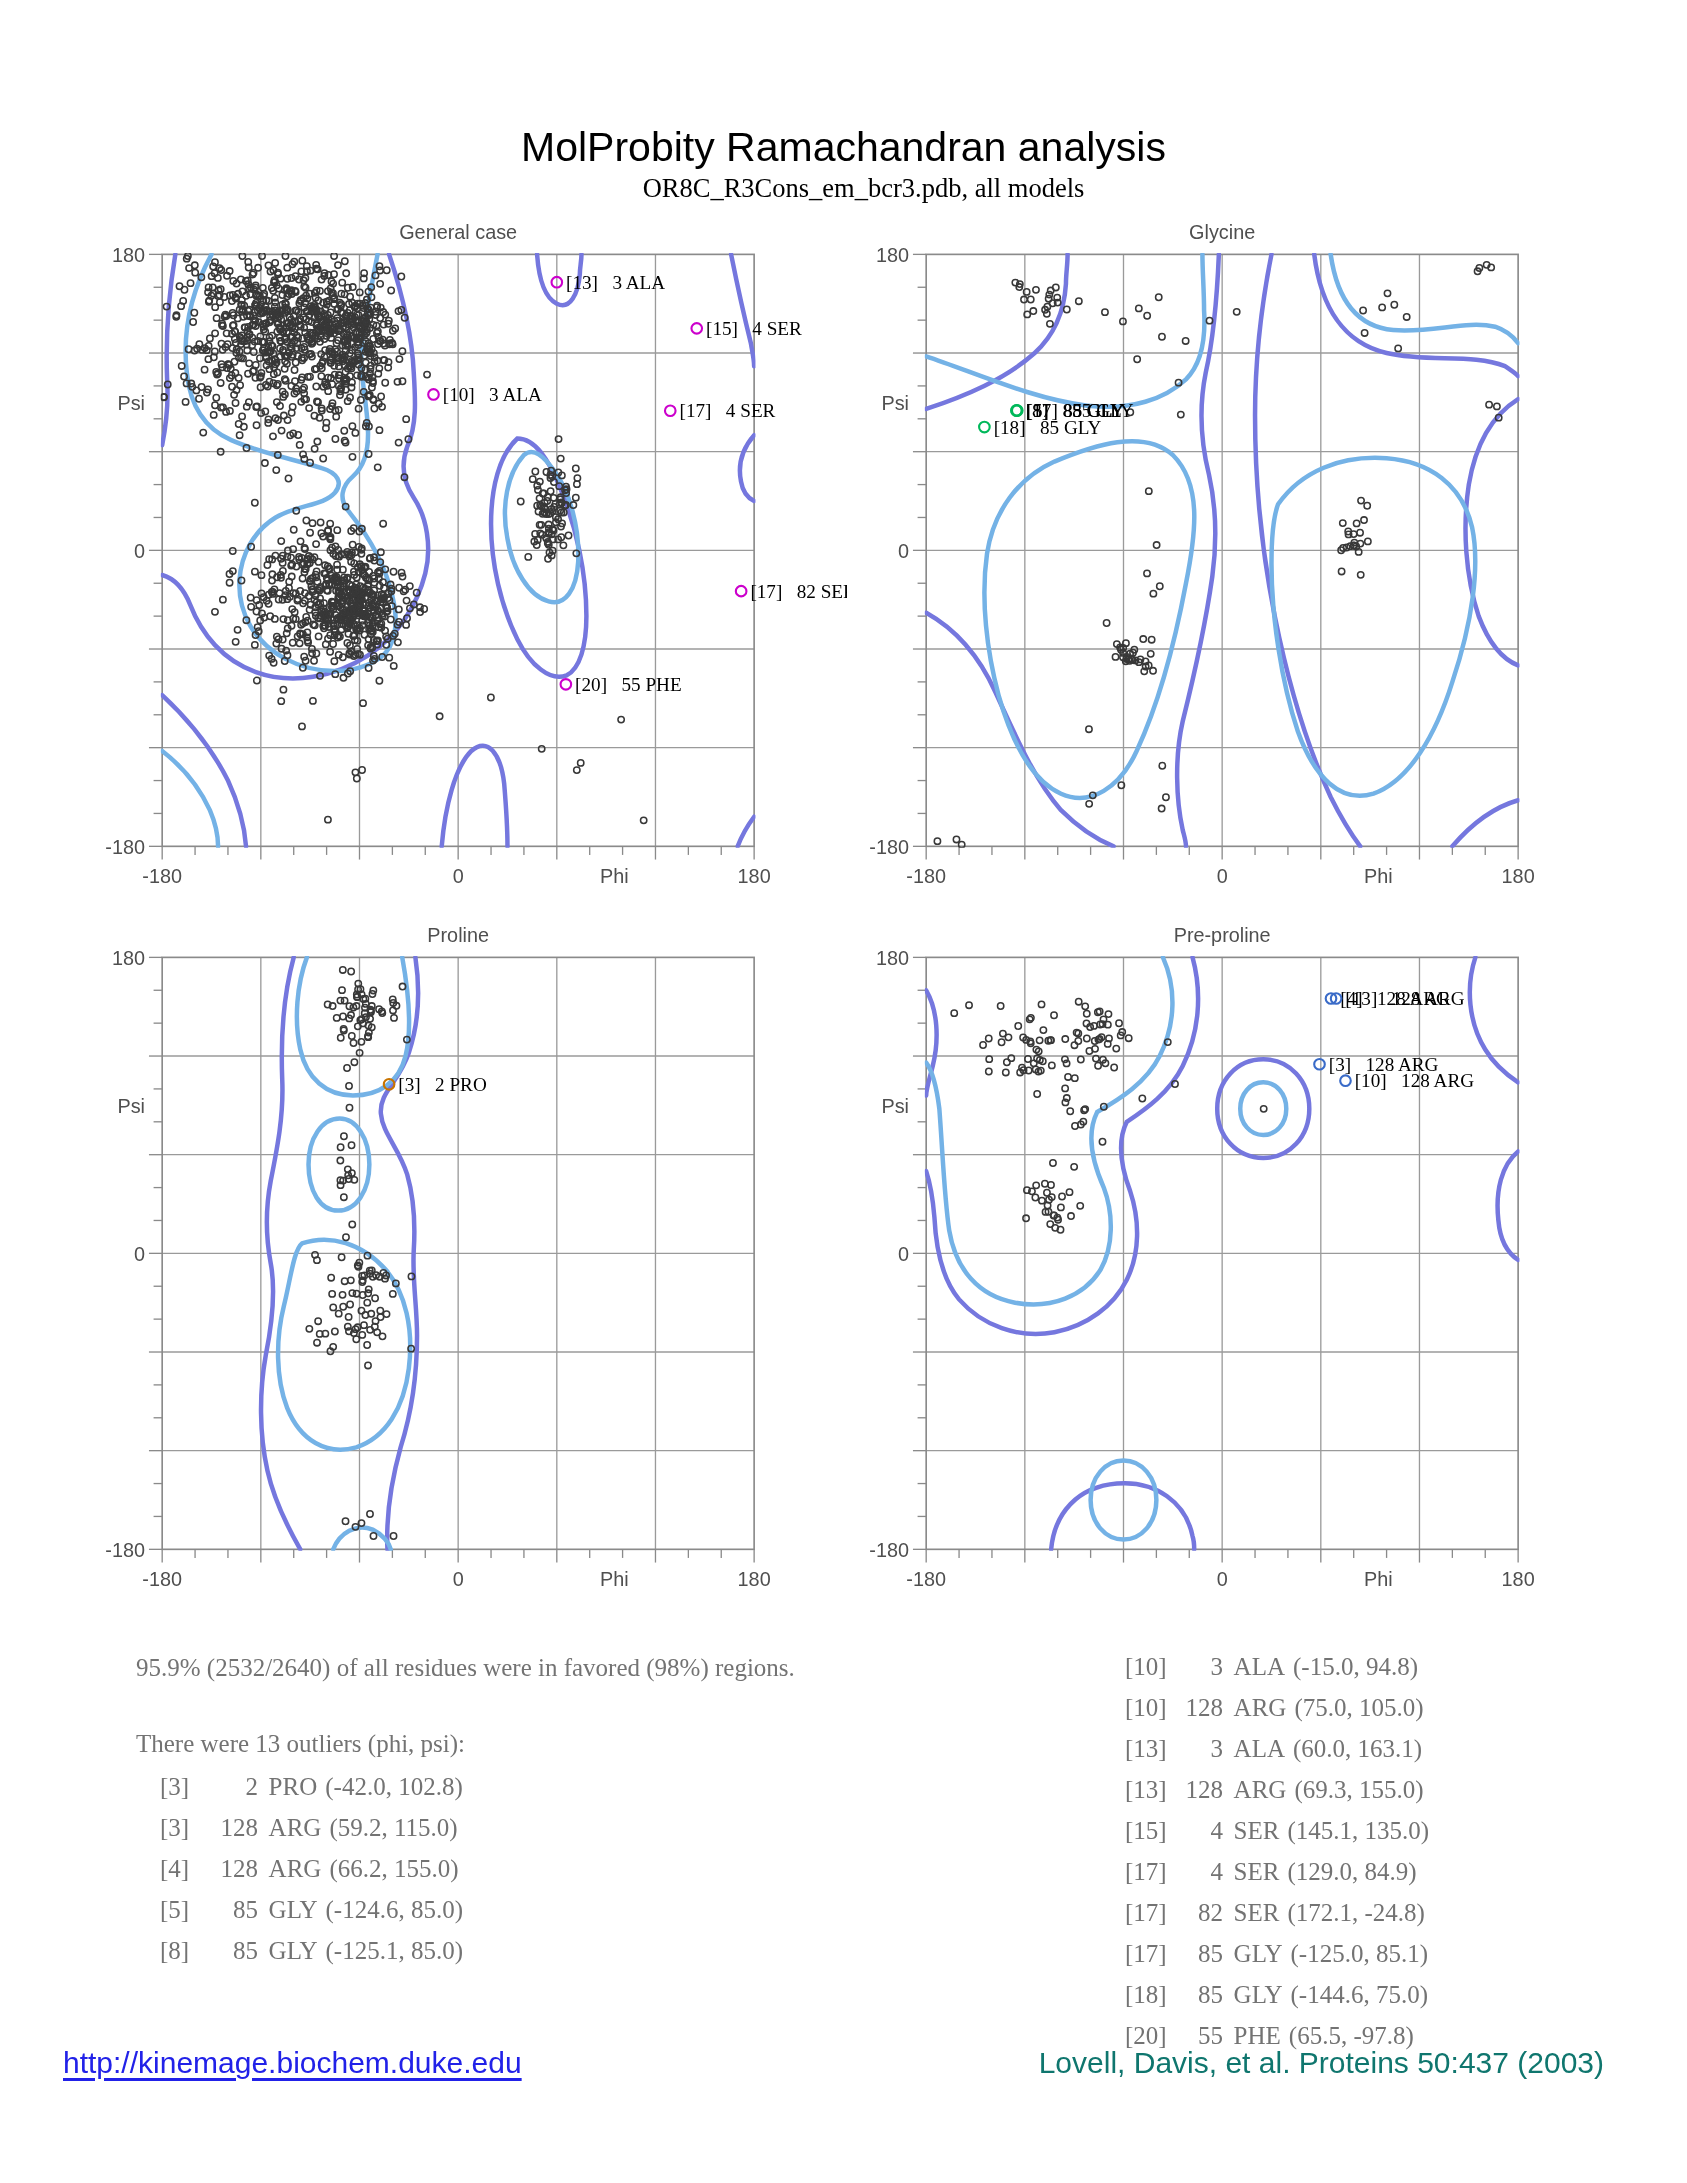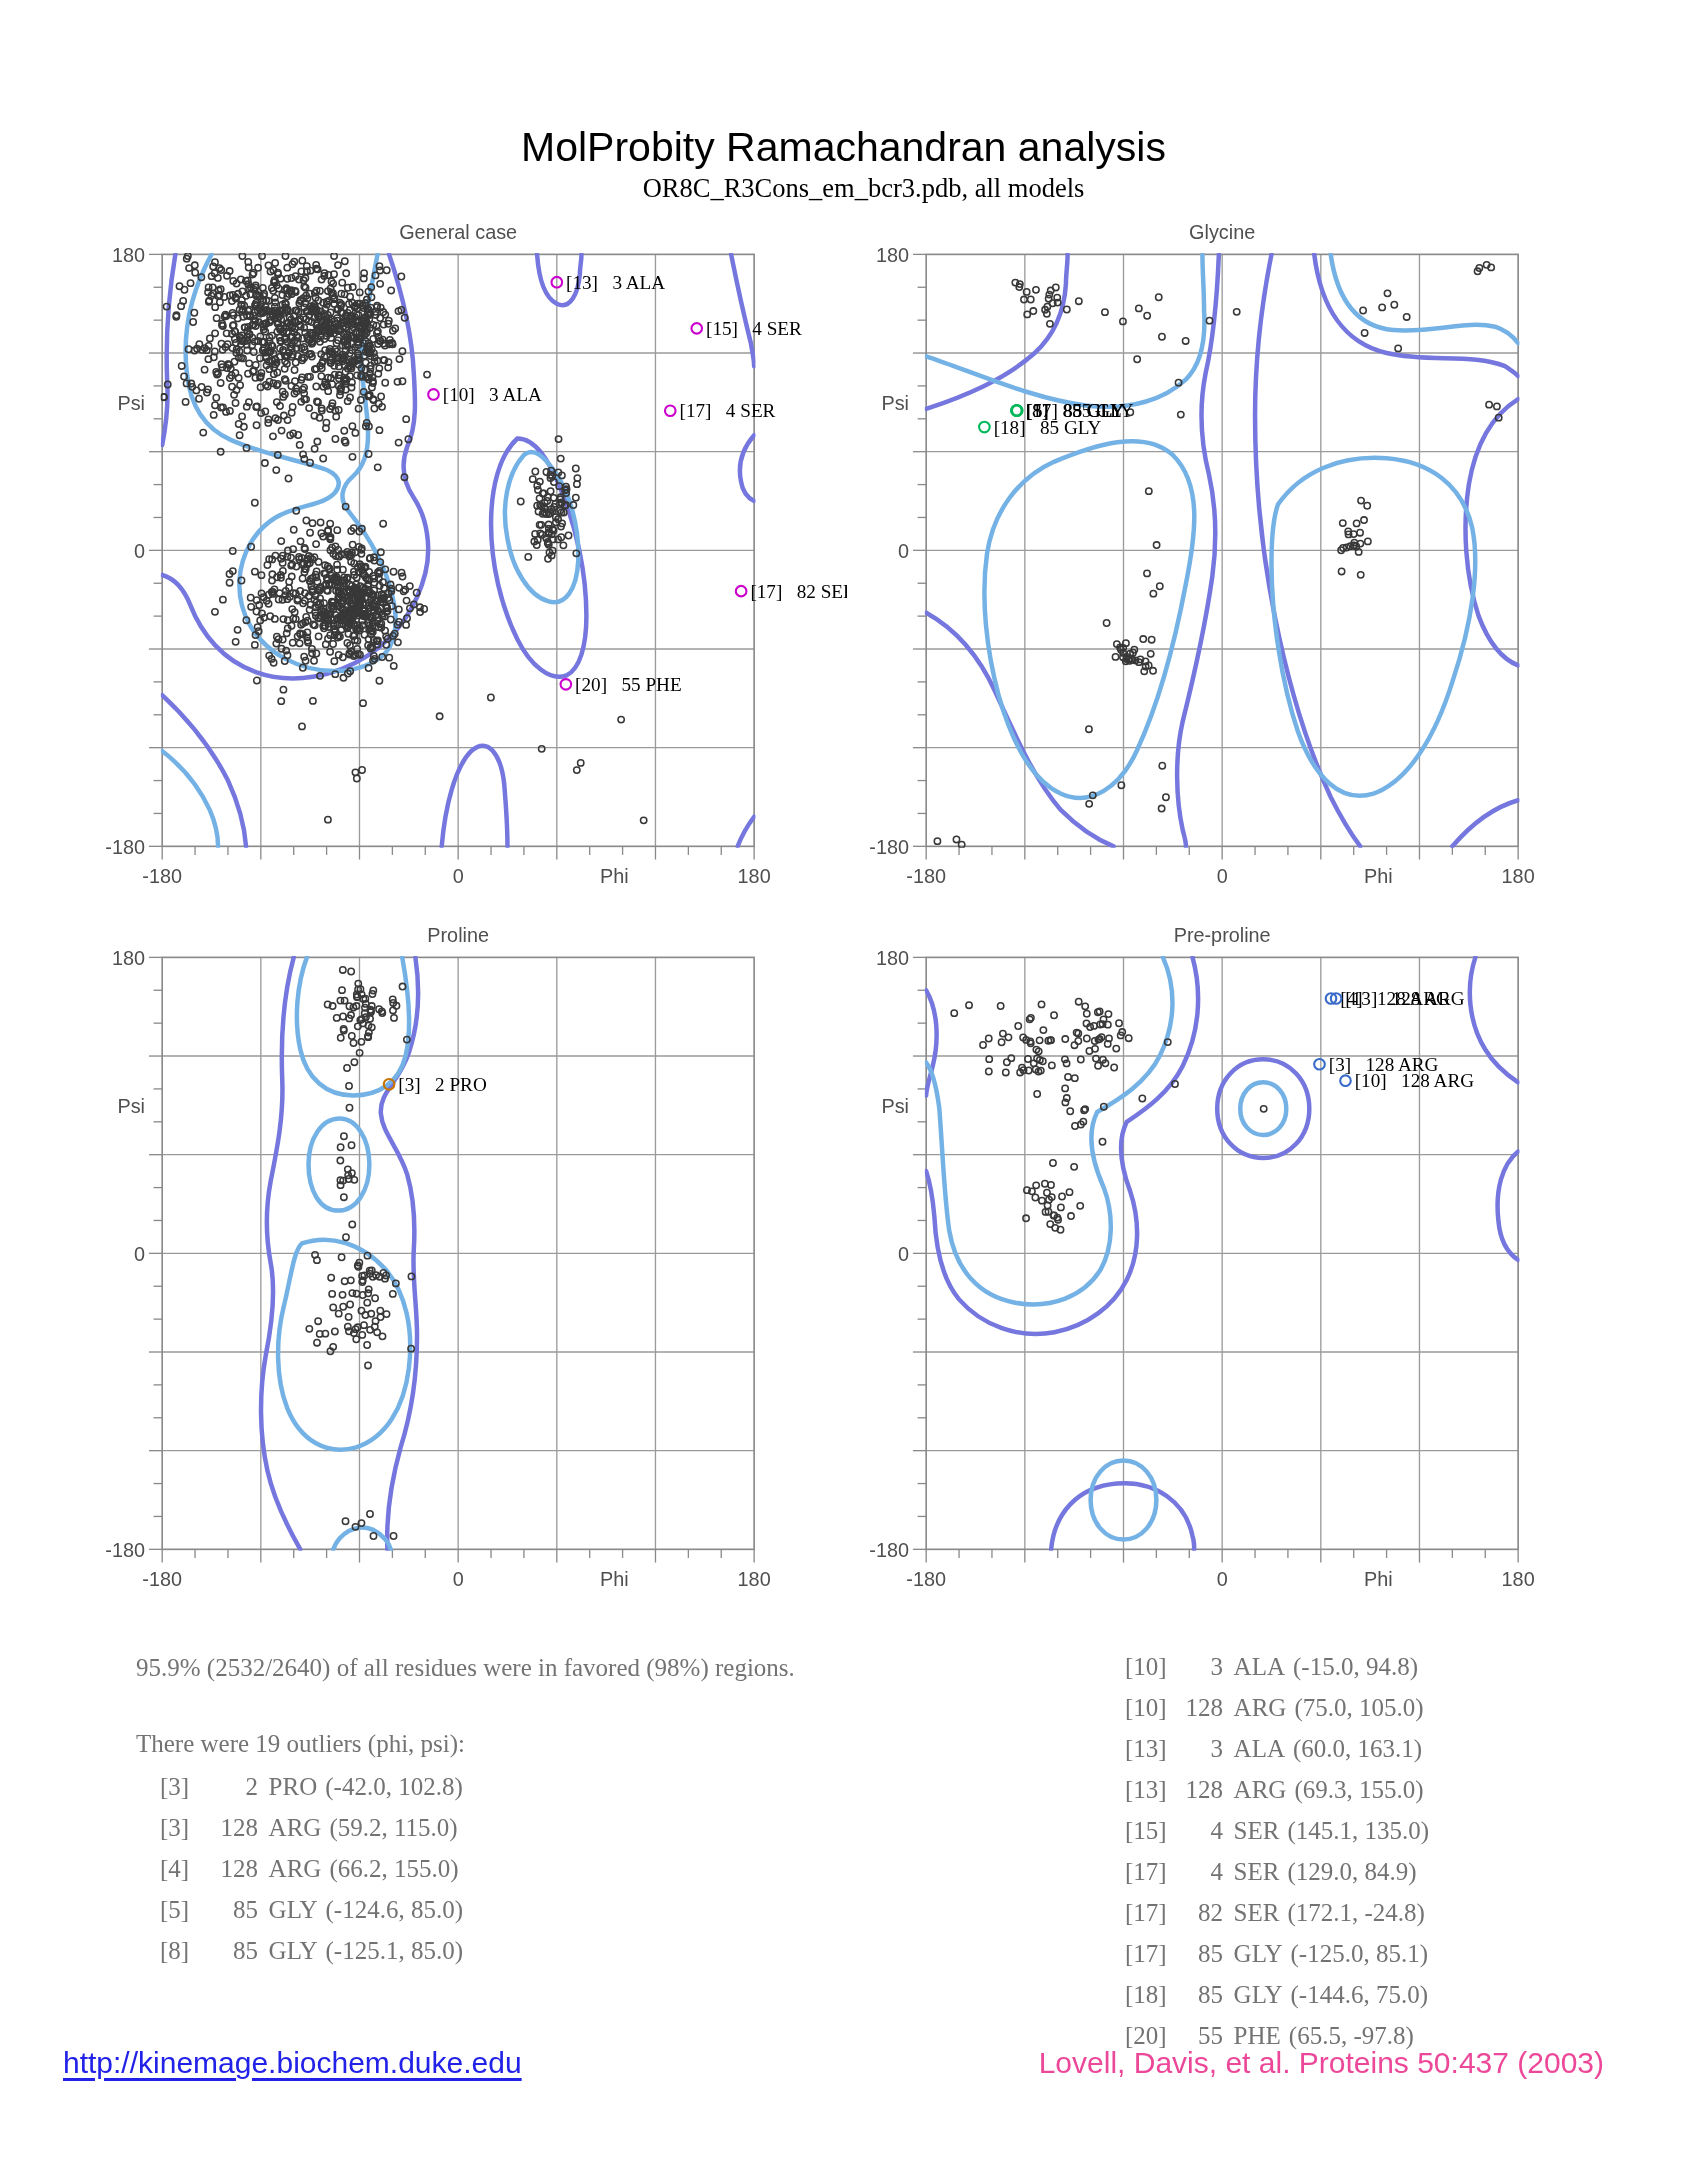--- a/index.html
+++ b/index.html
@@ -29,21 +29,21 @@
   .sline{height:44px;line-height:44px;white-space:nowrap;}
   .sgap{height:32px;}
   .orow{height:41px;line-height:41px;white-space:nowrap;}
   .orows-left{margin-left:24px;}
   .om{display:inline-block;min-width:56px;}
   .on{display:inline-block;min-width:42px;text-align:right;}
   .orr{margin-left:10.6px;}
   .oc{margin-left:8px;}
   .footer-link{position:absolute;left:63px;top:2046px;font:30px "Liberation Sans",sans-serif;
     color:#2121e8;text-decoration:underline;text-decoration-thickness:3.3px;text-underline-offset:5.3px;}
-  .footer-cite{position:absolute;right:83px;top:2046px;font:30px "Liberation Sans",sans-serif;color:#ec4899;text-align:right;}
+  .footer-cite{position:absolute;right:83px;top:2046px;font:30px "Liberation Sans",sans-serif;color:#0f766e;text-align:right;}
 </style>
 </head>
 <body>
 
 <h1 class="page-title">MolProbity Ramachandran analysis</h1>
 <div class="page-subtitle">OR8C_R3Cons_em_bcr3.pdb, all models</div>
 
 <div class="panel panel-general">
   <svg width="781" height="711" viewBox="0 0 1180 1075">
       <g>
@@ -2492,21 +2492,21 @@
         <text class="olab" x="753.6777777777778" y="226.59722222222223">[3]&nbsp;&nbsp;&nbsp;128 ARG</text>
         <circle cx="778.9583333333334" cy="241.45833333333334" r="8" fill="none" stroke="#3a6bc8" stroke-width="3.2"></circle>
         <text class="olab" x="792.9583333333334" y="251.45833333333334">[10]&nbsp;&nbsp;&nbsp;128 ARG</text>
       </g>
     </svg>
 </div>
 
 <div class="stats stats-left">
   <div class="sline">95.9% (2532/2640) of all residues were in favored (98%) regions.</div>
   <div class="sgap"></div>
-  <div class="sline">There were 19 outliers (phi, psi):</div>
+  <div class="sline">There were 13 outliers (phi, psi):</div>
   <div class="orows-left">
 
       <div class="orow"><span class="om">[3]</span><span class="on">2</span><span class="orr">PRO</span><span class="oc">(-42.0, 102.8)</span></div>
 
       <div class="orow"><span class="om">[3]</span><span class="on">128</span><span class="orr">ARG</span><span class="oc">(59.2, 115.0)</span></div>
 
       <div class="orow"><span class="om">[4]</span><span class="on">128</span><span class="orr">ARG</span><span class="oc">(66.2, 155.0)</span></div>
 
       <div class="orow"><span class="om">[5]</span><span class="on">85</span><span class="orr">GLY</span><span class="oc">(-124.6, 85.0)</span></div>
 

